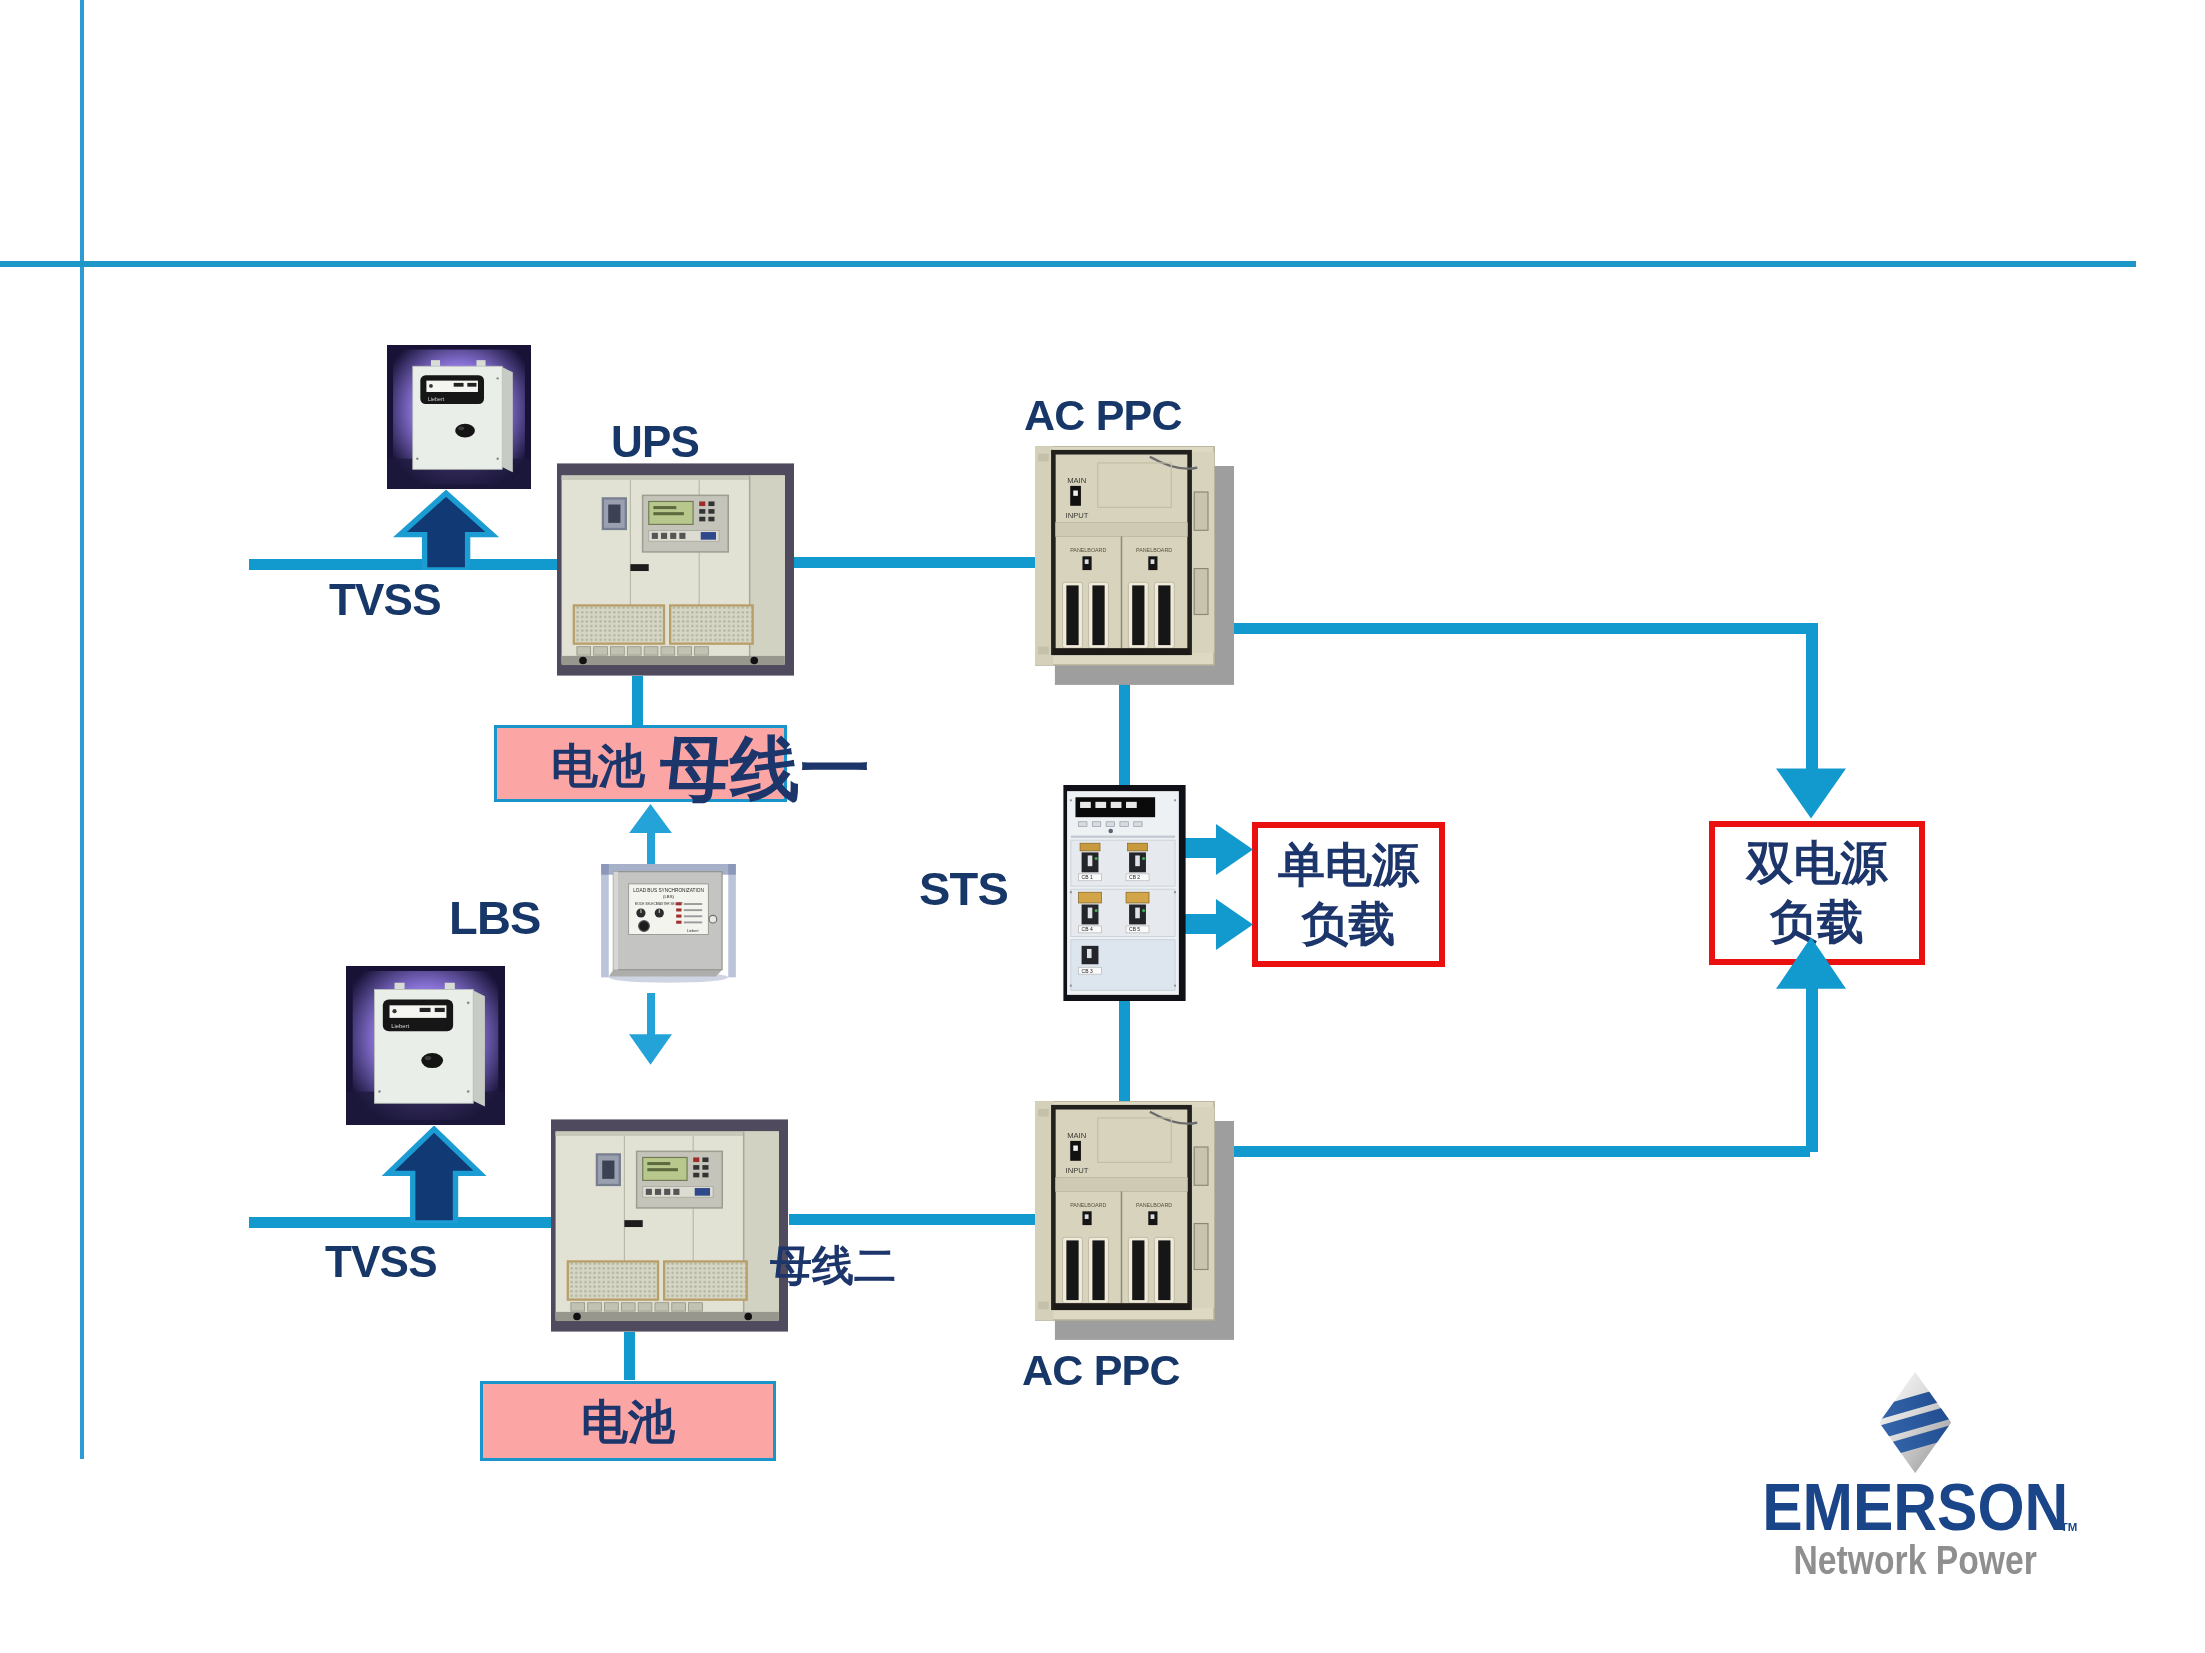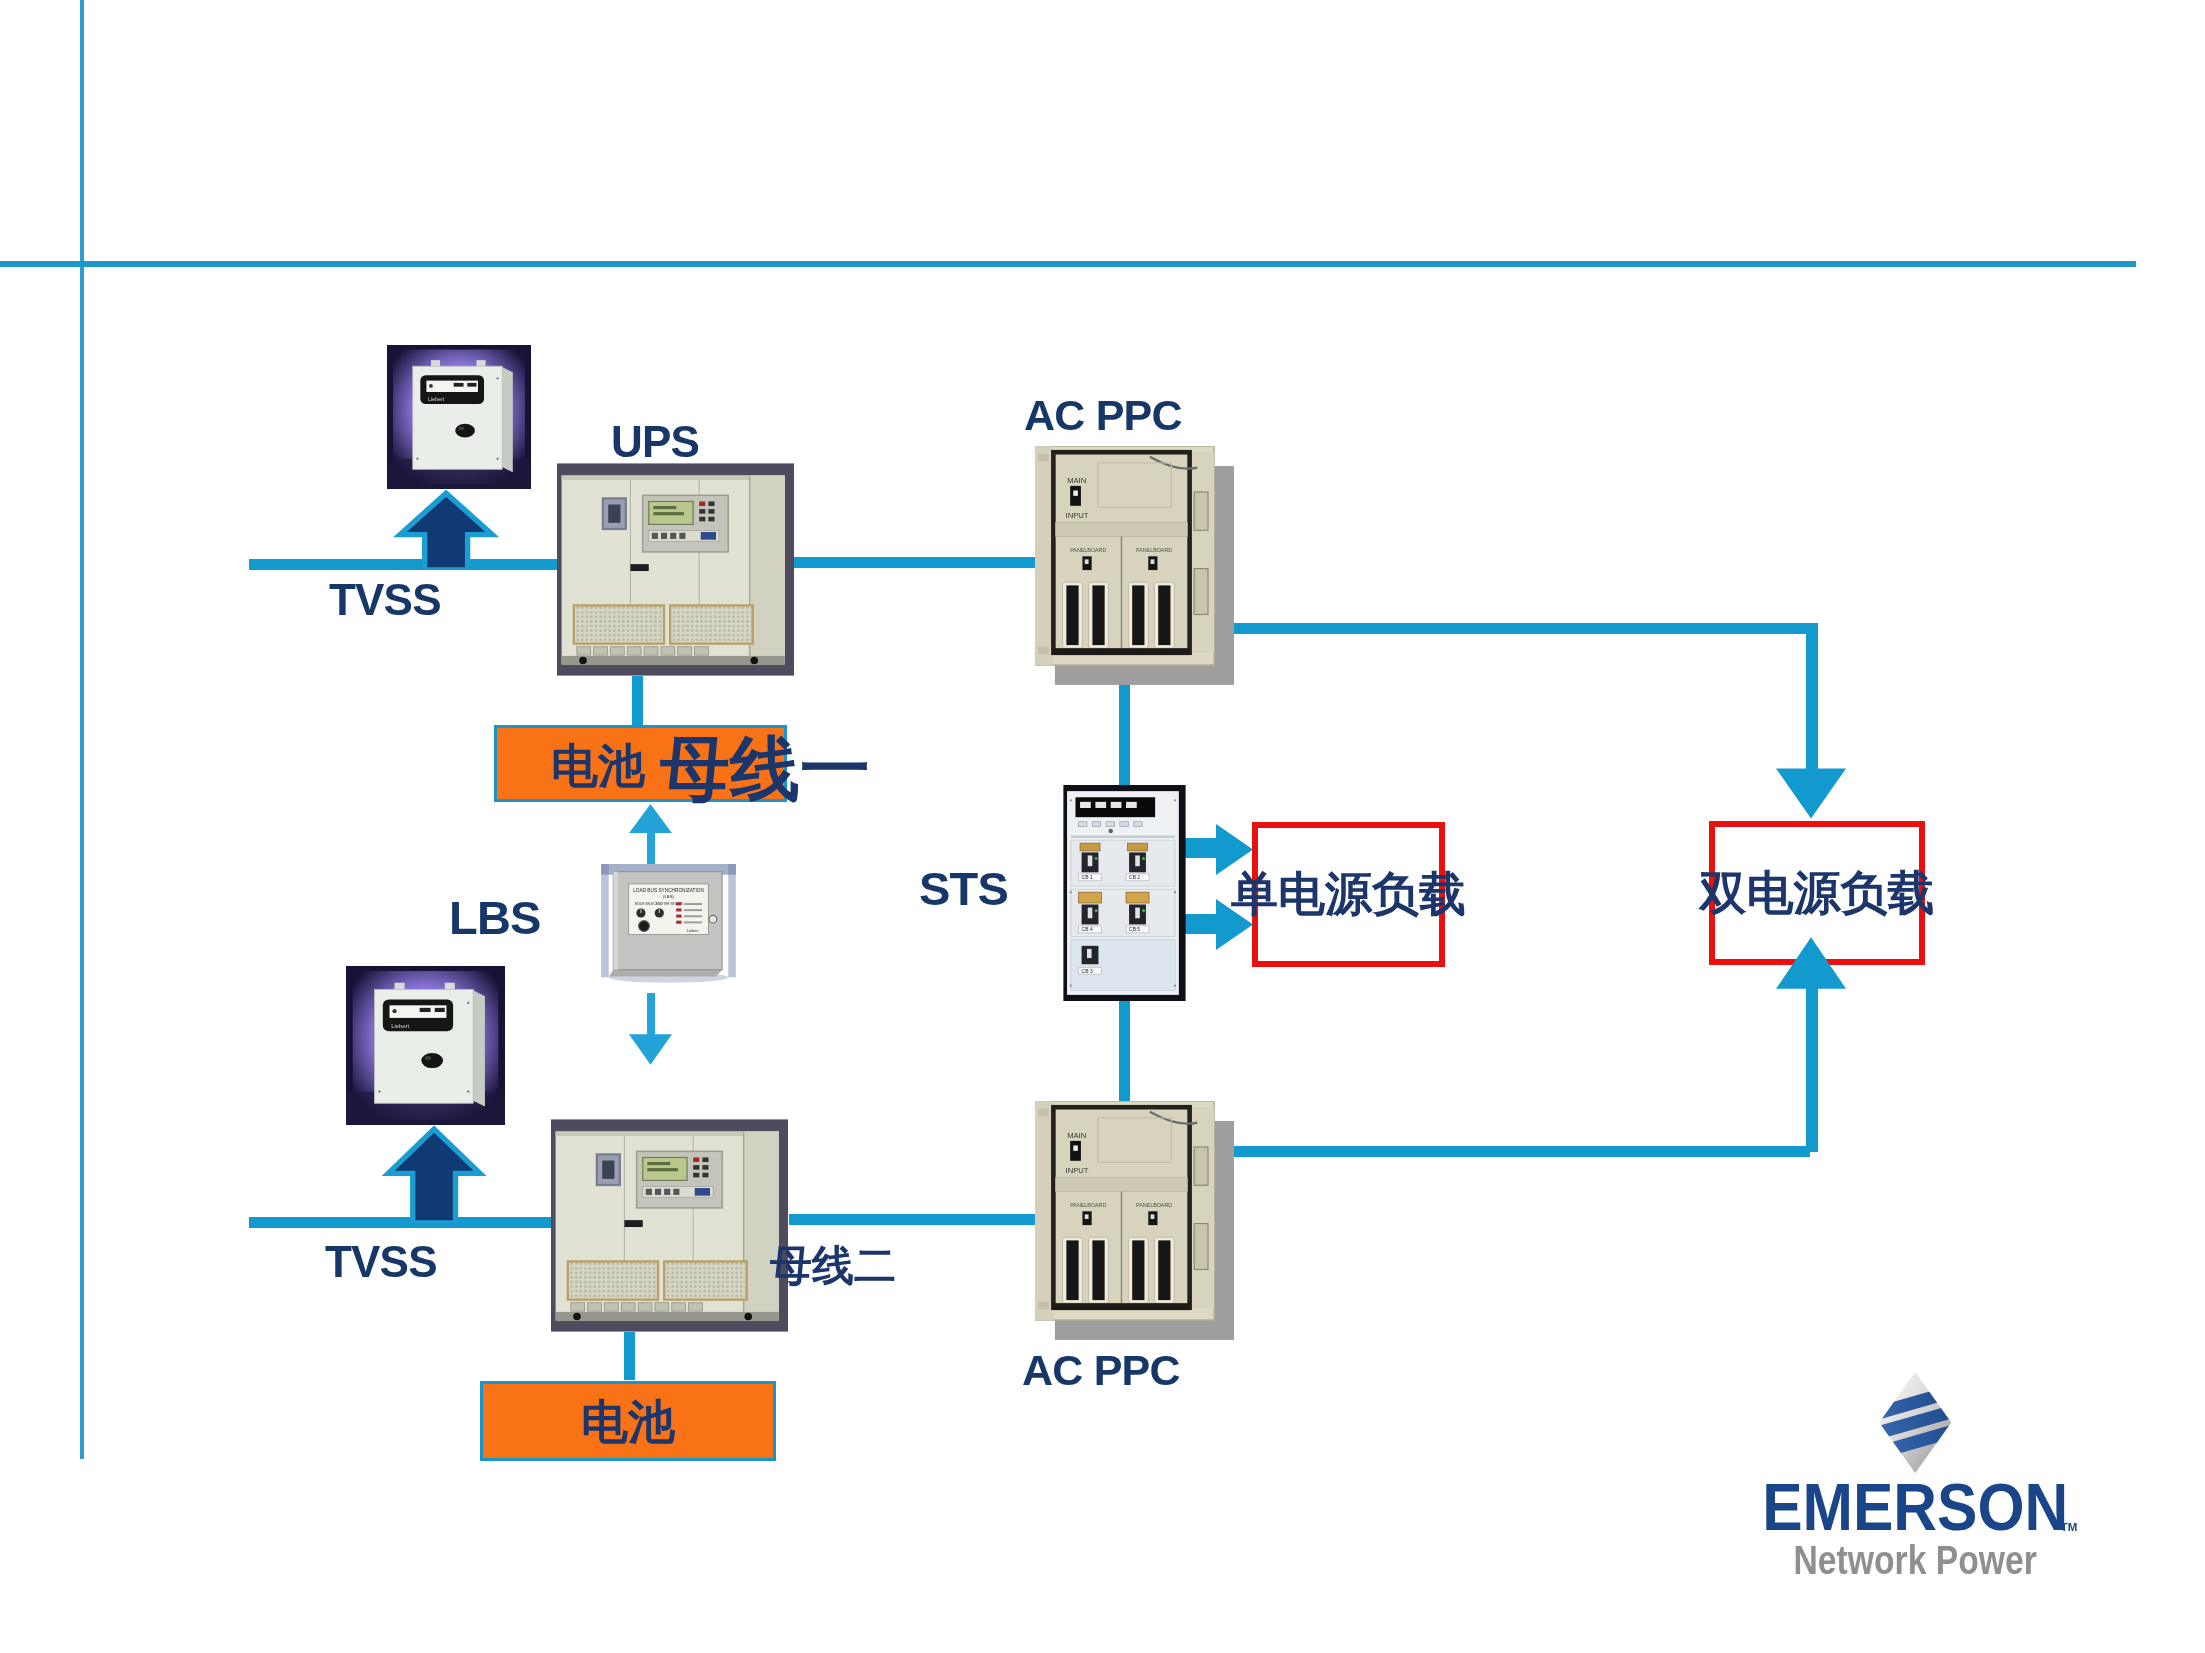--- a/index.html
+++ b/index.html
@@ -10,23 +10,23 @@
   .conn-thin{position:absolute;background:#24A3D8;}
   .lbl{position:absolute;color:#173768;font-weight:bold;font-family:"Liberation Sans",sans-serif;
        letter-spacing:-0.8px;white-space:nowrap;line-height:1;}
   .cjk{position:absolute;color:#1C356B;font-weight:bold;white-space:nowrap;line-height:1;
        font-family:"DejaVu Serif","Liberation Serif",serif;}
   .title{position:absolute;left:162px;top:129px;font-size:86px;font-weight:bold;color:#FA0000;
          font-family:"DejaVu Serif","Liberation Serif",serif;letter-spacing:1.5px;white-space:nowrap;
          text-shadow:4.6px 5.4px 3.8px rgba(130,130,130,0.8);line-height:1.1;}
   .divider{position:absolute;left:0;top:261px;width:2136px;height:6.1px;background:#1F96C8;}
   .accent{position:absolute;left:80px;top:0;width:3.8px;height:1459px;background:#2E9BD4;}
-  .batt-box{position:absolute;background:#f97316;border:3.8px solid #1896CC;box-sizing:border-box;text-align:right;}
+  .batt-box{position:absolute;background:#fca5a5;border:3.8px solid #1896CC;box-sizing:border-box;text-align:right;}
   .load-box{position:absolute;background:#ffffff;border:6.1px solid #EA1010;box-sizing:border-box;
-            display:flex;flex-direction:row;align-items:center;justify-content:center;}
+            display:flex;flex-direction:column;align-items:center;justify-content:center;}
   .load-line{font-family:"DejaVu Serif","Liberation Serif",serif;font-weight:bold;color:#1C356B;
              font-size:47px;line-height:1.25;white-space:nowrap;}
   svg{display:block;}
 </style>
 </head>
 <body>
 
 <div class="stage">
 
   <svg width="0" height="0" style="position:absolute" xmlns="http://www.w3.org/2000/svg" xmlns:xlink="http://www.w3.org/1999/xlink" aria-hidden="true">

